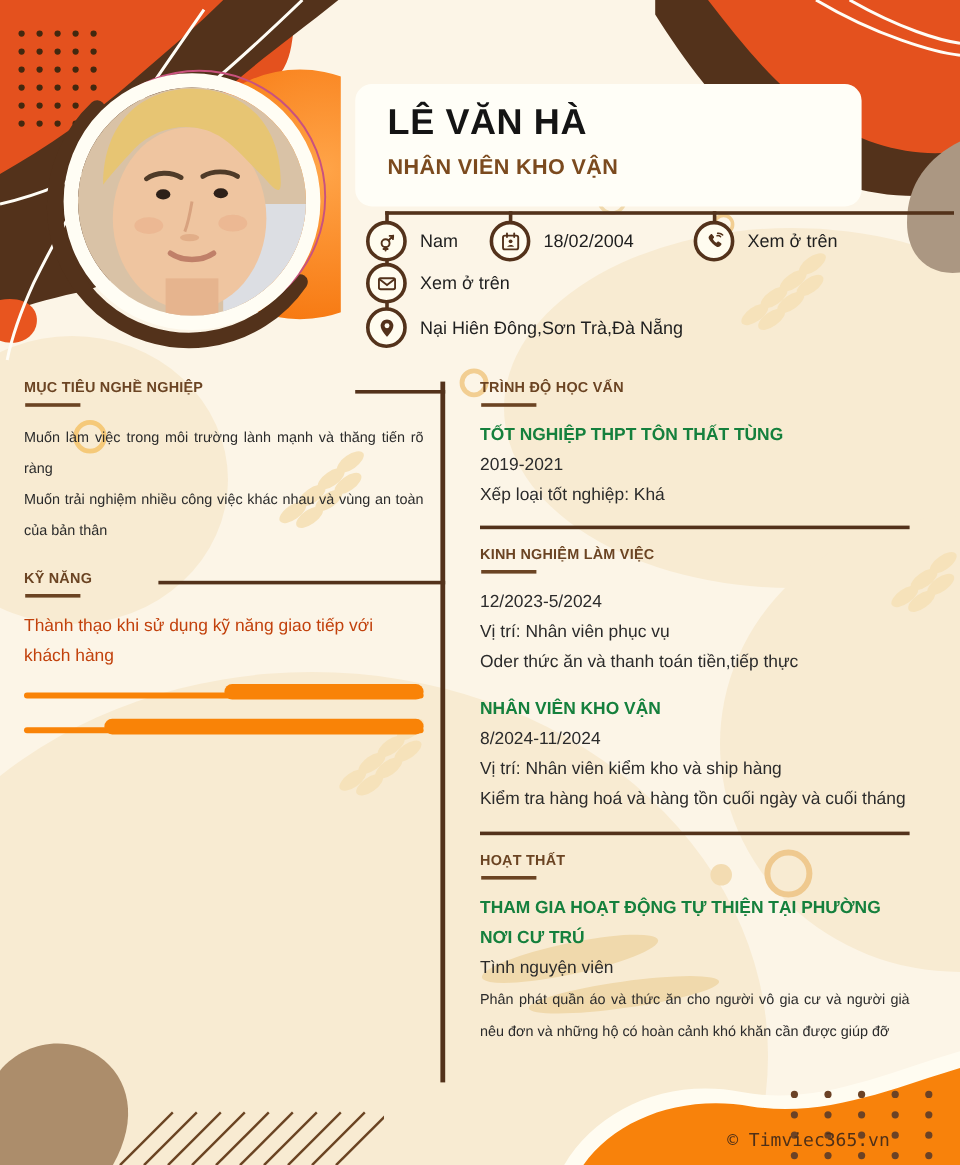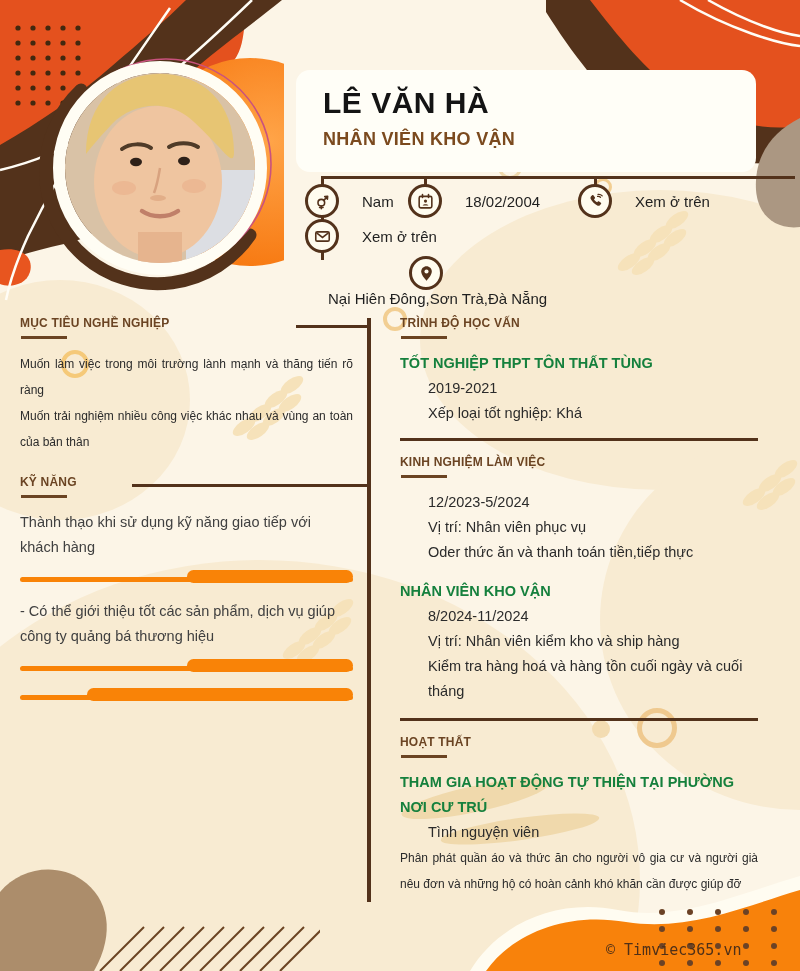--- a/index.html
+++ b/index.html
@@ -23,57 +23,57 @@
   .decor-br { left:470px; top:860px; z-index:2; }
   
   .ring { position:absolute; border-radius:50%; z-index:1; }
   .dot  { position:absolute; border-radius:50%; z-index:1; }
   .leaf { position:absolute; z-index:1; }
   .longleaf { position:absolute; background:#F0D9AC; border-radius:50%; z-index:1; }
   
   .photo-wrap { position:absolute; left:36px; top:50px; width:248px; height:248px; z-index:2; }
   
   .name-card {
-    position:absolute; left:296px; top:70px; width:460px; height:102px;
+    position:absolute; left:296px; top:70px; width:422px; height:102px;
     background:#FFFEF7; border-radius:14px; z-index:3; padding:16px 0 0 27px;
   }
   .name { font-size:30px; font-weight:bold; color:#141414; letter-spacing:0.5px; }
   .job-title { font-size:18px; font-weight:bold; color:#7B4A1E; margin-top:9px; letter-spacing:0.3px; }
   
   .contact { position:absolute; left:0; top:0; z-index:3; }
   .c-line { position:absolute; background:#53321B; }
   .c-item { position:absolute; display:flex; align-items:center; }
   .c-icon {
     width:34px; height:34px; border-radius:50%; background:#FFFCEF;
     border:3.5px solid #53321B; display:flex; align-items:center; justify-content:center;
     flex:0 0 34px;
   }
   .c-icon svg { width:19px; height:19px; }
-  .c-text { margin-left:23px; font-size:15px; color:#1F1F1F; white-space:nowrap; }
+  .c-text { margin-left:11px; font-size:15px; color:#1F1F1F; white-space:nowrap; }
   
   .col { position:absolute; z-index:3; }
   .col-left  { left:20px;  top:316px; width:333px; }
   .col-right { left:400px; top:316px; width:358px; }
   h2.sec { font-size:12px; font-weight:bold; color:#6B4423; letter-spacing:0.2px; position:relative; }
   .sec-underline { width:46px; height:3px; background:#6B4423; margin:6px 0 12px 1px; }
   .h-line { position:absolute; top:9px; height:3px; background:#53321B; }
   .obj-line  { left:276px; width:75px; }
   .skill-line{ left:112px;  width:239px; }
   .para { font-size:12px; line-height:26px; text-align:justify; color:#2B2B2B; }
   .vdivider { position:absolute; left:367px; top:318px; width:4px; height:584px; background:#53321B; z-index:3; }
   .hdivider { height:3px; background:#53321B; margin:12px 0 14px 0; }
   
   .skill-item { margin-bottom:16px; }
-  .skill-label { font-size:14.5px; line-height:25px; color:#404040; }
+  .skill-label { font-size:14.5px; line-height:25px; color:#c2410c; }
   .skill-bar { position:relative; height:13px; margin-top:10px; }
   .skill-track { position:absolute; left:0; bottom:1px; width:100%; height:5px; background:#F98307; border-radius:3px; }
   .skill-fill  { position:absolute; right:0; bottom:0; height:13px; background:#F98307; border-radius:8px; }
   
   .sub-title { font-size:14.5px; font-weight:bold; color:#15803d; line-height:25px; }
-  .line { font-size:14.5px; line-height:25px; color:#2B2B2B;margin-left:28px; }
+  .line { font-size:14.5px; line-height:25px; color:#2B2B2B; }
   .job-block { margin-bottom:14px; }
   
   .footer {
     position:absolute; left:606px; top:941px; z-index:5;
     font-family:"DejaVu Sans Mono", monospace; font-size:15px; color:#4F3018;
   }
   .skills-block { margin-top:20px; }
 </style>
 </head>
 <body>
@@ -312,21 +312,21 @@
     <div class="c-item" style="left:305px;top:219px;">
       <span class="c-icon">
         <svg viewBox="0 0 24 24" fill="none" stroke="#53321B" stroke-width="2">
           <rect x="3.5" y="6.2" width="17" height="11.6" rx="1.8"></rect>
           <path d="M4.5,7.5 L12,13.2 L19.5,7.5"></path>
         </svg>
       </span>
       <span class="c-text">Xem ở trên</span>
     </div>
 
-    <div class="c-item" style="left:305px;top:256px;flex-direction:column;">
+    <div class="c-item" style="left:305px;top:256px;">
       <span class="c-icon">
         <svg viewBox="0 0 24 24">
           <path d="M12,2.8 C8.3,2.8 5.3,5.8 5.3,9.5 C5.3,14.4 12,21.2 12,21.2 C12,21.2 18.7,14.4 18.7,9.5 C18.7,5.8 15.7,2.8 12,2.8 Z" fill="#53321B"></path>
           <circle cx="12" cy="9.5" r="2.6" fill="#FFFCEF"></circle>
         </svg>
       </span>
       <span class="c-text">Nại Hiên Đông,Sơn Trà,Đà Nẵng</span>
     </div>
   </div>
 
@@ -346,27 +346,20 @@
 
     <div class="skills-block">
       <h2 class="sec">
         <span>KỸ NĂNG</span>
         <span class="h-line skill-line"></span>
       </h2>
       <div class="sec-underline"></div>
 
       <div class="skill-item">
         <div class="skill-label">Thành thạo khi sử dụng kỹ năng giao tiếp với khách hàng</div>
-        <div class="skill-bar">
-          <div class="skill-track"></div>
-          <div class="skill-fill" style="width: 50%;"></div>
-        </div>
-      </div>
-      <div class="skill-item">
-        <div class="skill-label">- Có thể giới thiệu tốt các sản phẩm, dịch vụ giúp công ty quảng bá thương hiệu</div>
         <div class="skill-bar">
           <div class="skill-track"></div>
           <div class="skill-fill" style="width: 50%;"></div>
         </div>
       </div>
       <div class="skill-item">
         <div class="skill-bar">
           <div class="skill-track"></div>
           <div class="skill-fill" style="width: 80%;"></div>
         </div>

